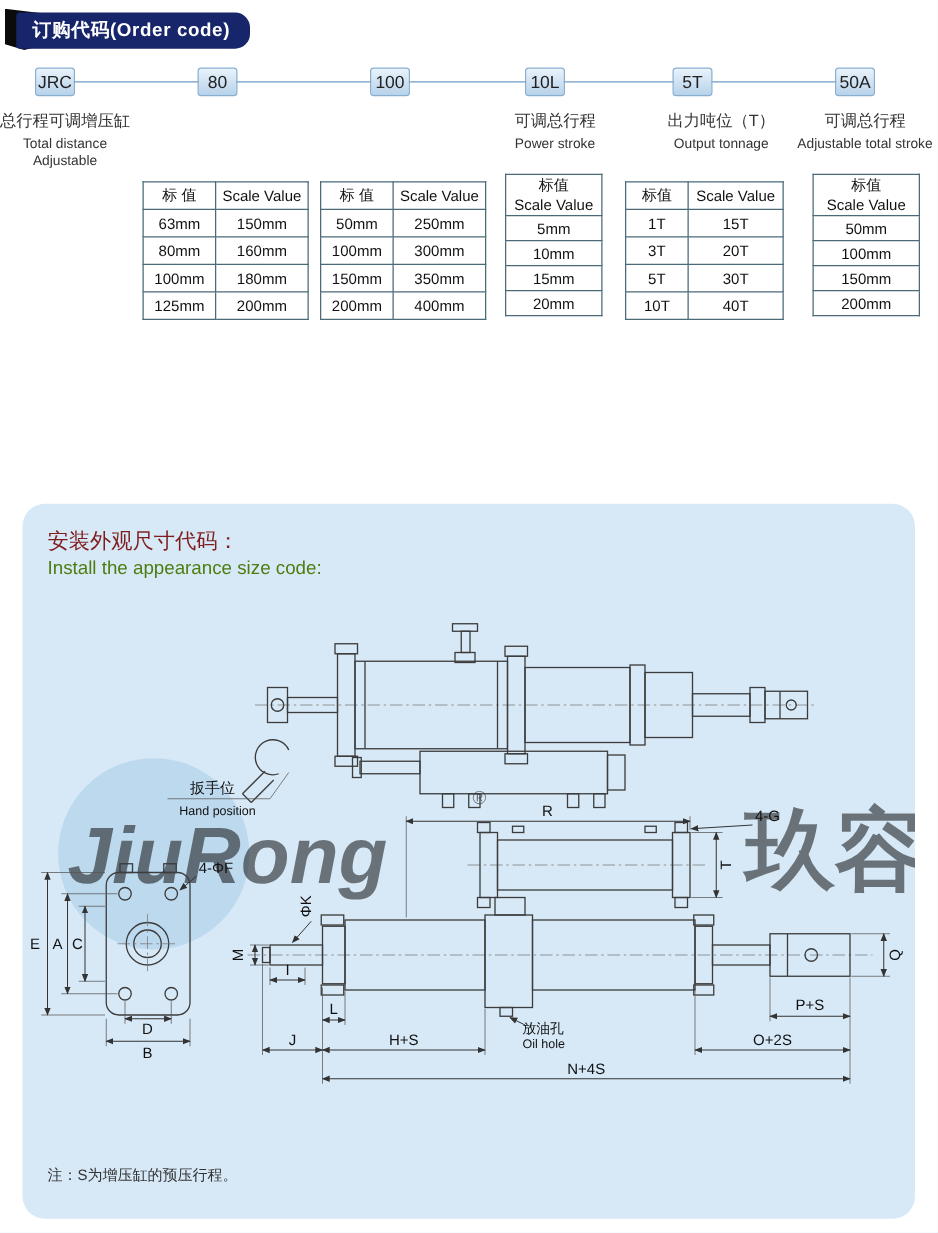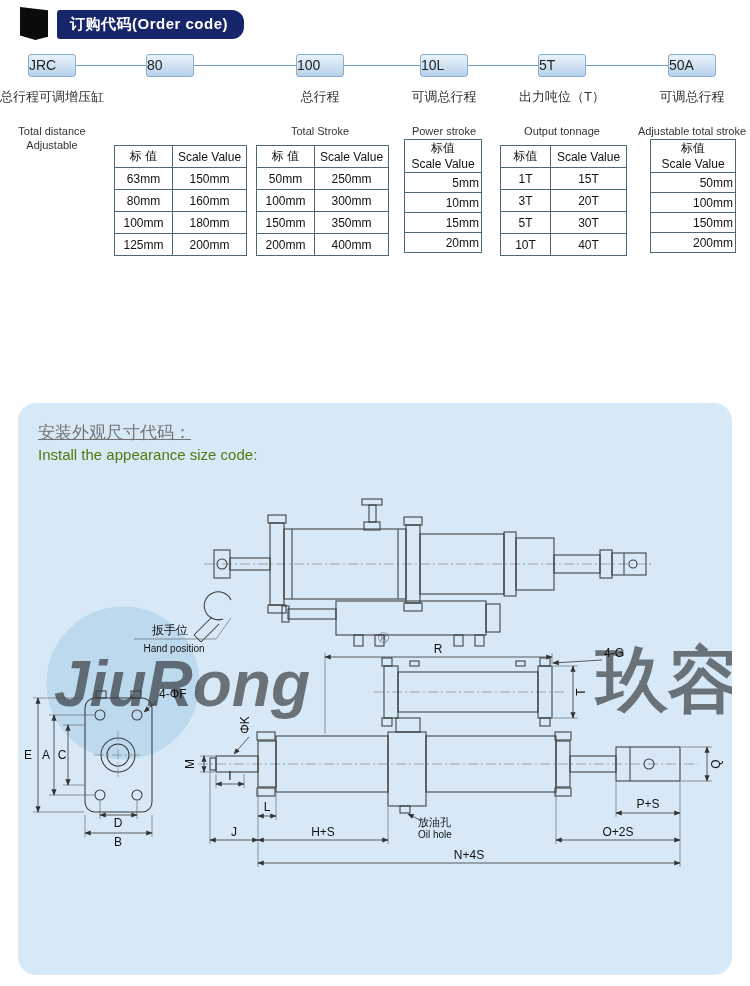--- a/index.html
+++ b/index.html
@@ -1,54 +1,54 @@
 <!DOCTYPE html>
 <html><head>
 <meta charset="utf-8">
 <style>
   * { margin:0; padding:0; box-sizing:border-box; }
   html,body { background:#ffffff; }
   body { font-family:"Liberation Sans","DejaVu Sans",sans-serif; color:#222; }
   .page { position:relative; width:750px; height:986px; background:#fff; overflow:hidden; }
 
   
-  .badge-wrap { position:absolute; left:20px; top:7px; height:34px;padding-left:28px; }
+  .badge-wrap { position:absolute; left:4px; top:7px; height:34px; }
   .badge-flag { position:absolute; left:0; top:0; width:28px; height:33px; background:#0b0b0b;
                 clip-path:polygon(0 0,100% 10%,100% 90%,55% 100%,0 86%); }
   .badge-body { position:relative; margin-left:9px; margin-top:3px; display:inline-block;
                 background:#17256b; color:#fff; font-size:15px; font-weight:bold;
                 padding:5px 16px 5px 13px; border-radius:3px 12px 12px 3px; letter-spacing:.5px; }
 
   
   .code-line { position:absolute; left:52px; top:65px; width:640px; border-top:1px solid #6f9cc4; }
-  .code-box { position:absolute; top:54px; width:48px; height:23px; line-height:21px; text-align:left;
+  .code-box { position:absolute; top:54px; width:32px; height:23px; line-height:21px; text-align:center;
               font-size:14px; color:#222; background:linear-gradient(180deg,#e9f3fb,#b7d2ea);
               border:1px solid #88aed0; border-radius:3px; }
 
   .seg-label { position:absolute; top:88px; text-align:center; color:#333; }
-  .seg-label .cn { font-size:13px; margin-bottom:18px; }
+  .seg-label .cn { font-size:13px; margin-bottom:2px; }
   .seg-label .en { font-size:11px; line-height:14px; }
 
   
   .spec-table { position:absolute; border-collapse:collapse; background:#fff; font-size:12px;
                 color:#111; text-align:center; table-layout:fixed; }
   .spec-table th, .spec-table td { border:1px solid #4a6a78; font-weight:normal; height:22px; padding:0 2px; }
   .t-cyl th:first-child, .t-str th:first-child { width:58px; }
   .t-cyl th:last-child,  .t-str th:last-child  { width:74px; }
   .t-ton th:first-child { width:50px; }
   .t-ton th:last-child  { width:76px; }
   .t-narrow { width:78px; }
   .t-adj { width:86px; }
-  .t-narrow td, .t-adj td { height:20px;text-align:right; }
+  .t-narrow td, .t-adj td { height:20px; }
   .h2line { height:36px; line-height:16px; }
 
   
   .panel { position:absolute; left:18px; top:403px; width:714px; height:572px;
            background:#d7e9f7; border-radius:18px; }
-  .panel-title-cn { position:absolute; left:20px; top:18px; font-size:17px; color:#737373; z-index:2;text-decoration:underline; }
+  .panel-title-cn { position:absolute; left:20px; top:18px; font-size:17px; color:#7f1d1d; z-index:2; }
   .panel-title-en { position:absolute; left:20px; top:43px; font-size:15px; color:#4d7c0f; z-index:2; }
   .panel-note { position:absolute; left:20px; bottom:26px; font-size:12px; color:#333; line-height:17px; z-index:2; }
   .drawing { position:absolute; left:0; top:0; width:714px; height:572px; }
 
   
   .ln  { fill:none; stroke:#3c3c3c; stroke-width:1.05; }
   .dim { fill:none; stroke:#333;    stroke-width:0.8; }
   .ext { fill:none; stroke:#555;    stroke-width:0.6; }
   .cl  { fill:none; stroke:#777;    stroke-width:0.6; stroke-dasharray:10 3 2 3; }
   .drawing text { font-family:"Liberation Sans","DejaVu Sans",sans-serif; fill:#111; }
@@ -62,40 +62,36 @@
 
 <div class="page">
 
   <div class="badge-wrap">
     <div class="badge-flag"></div>
     <div class="badge-body">订购代码(Order code)</div>
   </div>
 
   <div class="code-line"></div>
   <div class="code-box" style="left:28px">JRC</div>
-  <div class="code-box" style="left:146px">80</div>
+  <div class="code-box" style="left:158px">80</div>
   <div class="code-box" style="left:296px">100</div>
   <div class="code-box" style="left:420px">10L</div>
   <div class="code-box" style="left:538px">5T</div>
   <div class="code-box" style="left:668px">50A</div>
 
   <div class="seg-label" style="left:0;width:104px">
     <div class="cn">总行程可调增压缸</div>
     <div class="en">Total distance</div>
     <div class="en">Adjustable</div>
   </div>
-  <div class="seg-label" style="left:255px;width:130px">
-    <div class="cn">总行程</div>
-    <div class="en">Total Stroke</div>
-  </div>
   <div class="seg-label" style="left:379px;width:130px">
     <div class="cn">可调总行程</div>
     <div class="en">Power stroke</div>
   </div>
-  <div class="seg-label" style="left:497px;width:130px">
+  <div class="seg-label" style="left:512px;width:130px">
     <div class="cn">出力吨位（T）</div>
     <div class="en">Output tonnage</div>
   </div>
   <div class="seg-label" style="left:617px;width:150px">
     <div class="cn">可调总行程</div>
     <div class="en">Adjustable total stroke</div>
   </div>
 
   <table class="spec-table t-cyl" style="left:114px;top:145px">
     <tbody>
@@ -402,16 +398,17 @@
         <line class="dim" x1="689" y1="344" x2="689" y2="378" marker-start="url(#arr)" marker-end="url(#arr)"></line>
         <text class="dt" x="702" y="361" text-anchor="middle" transform="rotate(-90,702,361)">Q</text>
 
         <line class="dim" x1="402" y1="417" x2="390" y2="411" marker-end="url(#arr)"></line>
         <text class="dtm" x="400" y="423">放油孔</text>
         <text class="dts" x="400" y="435">Oil hole</text>
       </g>
     </svg>
 
     <div class="panel-note">
+      <div>注：S为增压缸的预压行程。</div>
     </div>
   </div>
 
 </div>
 
 </body></html>

